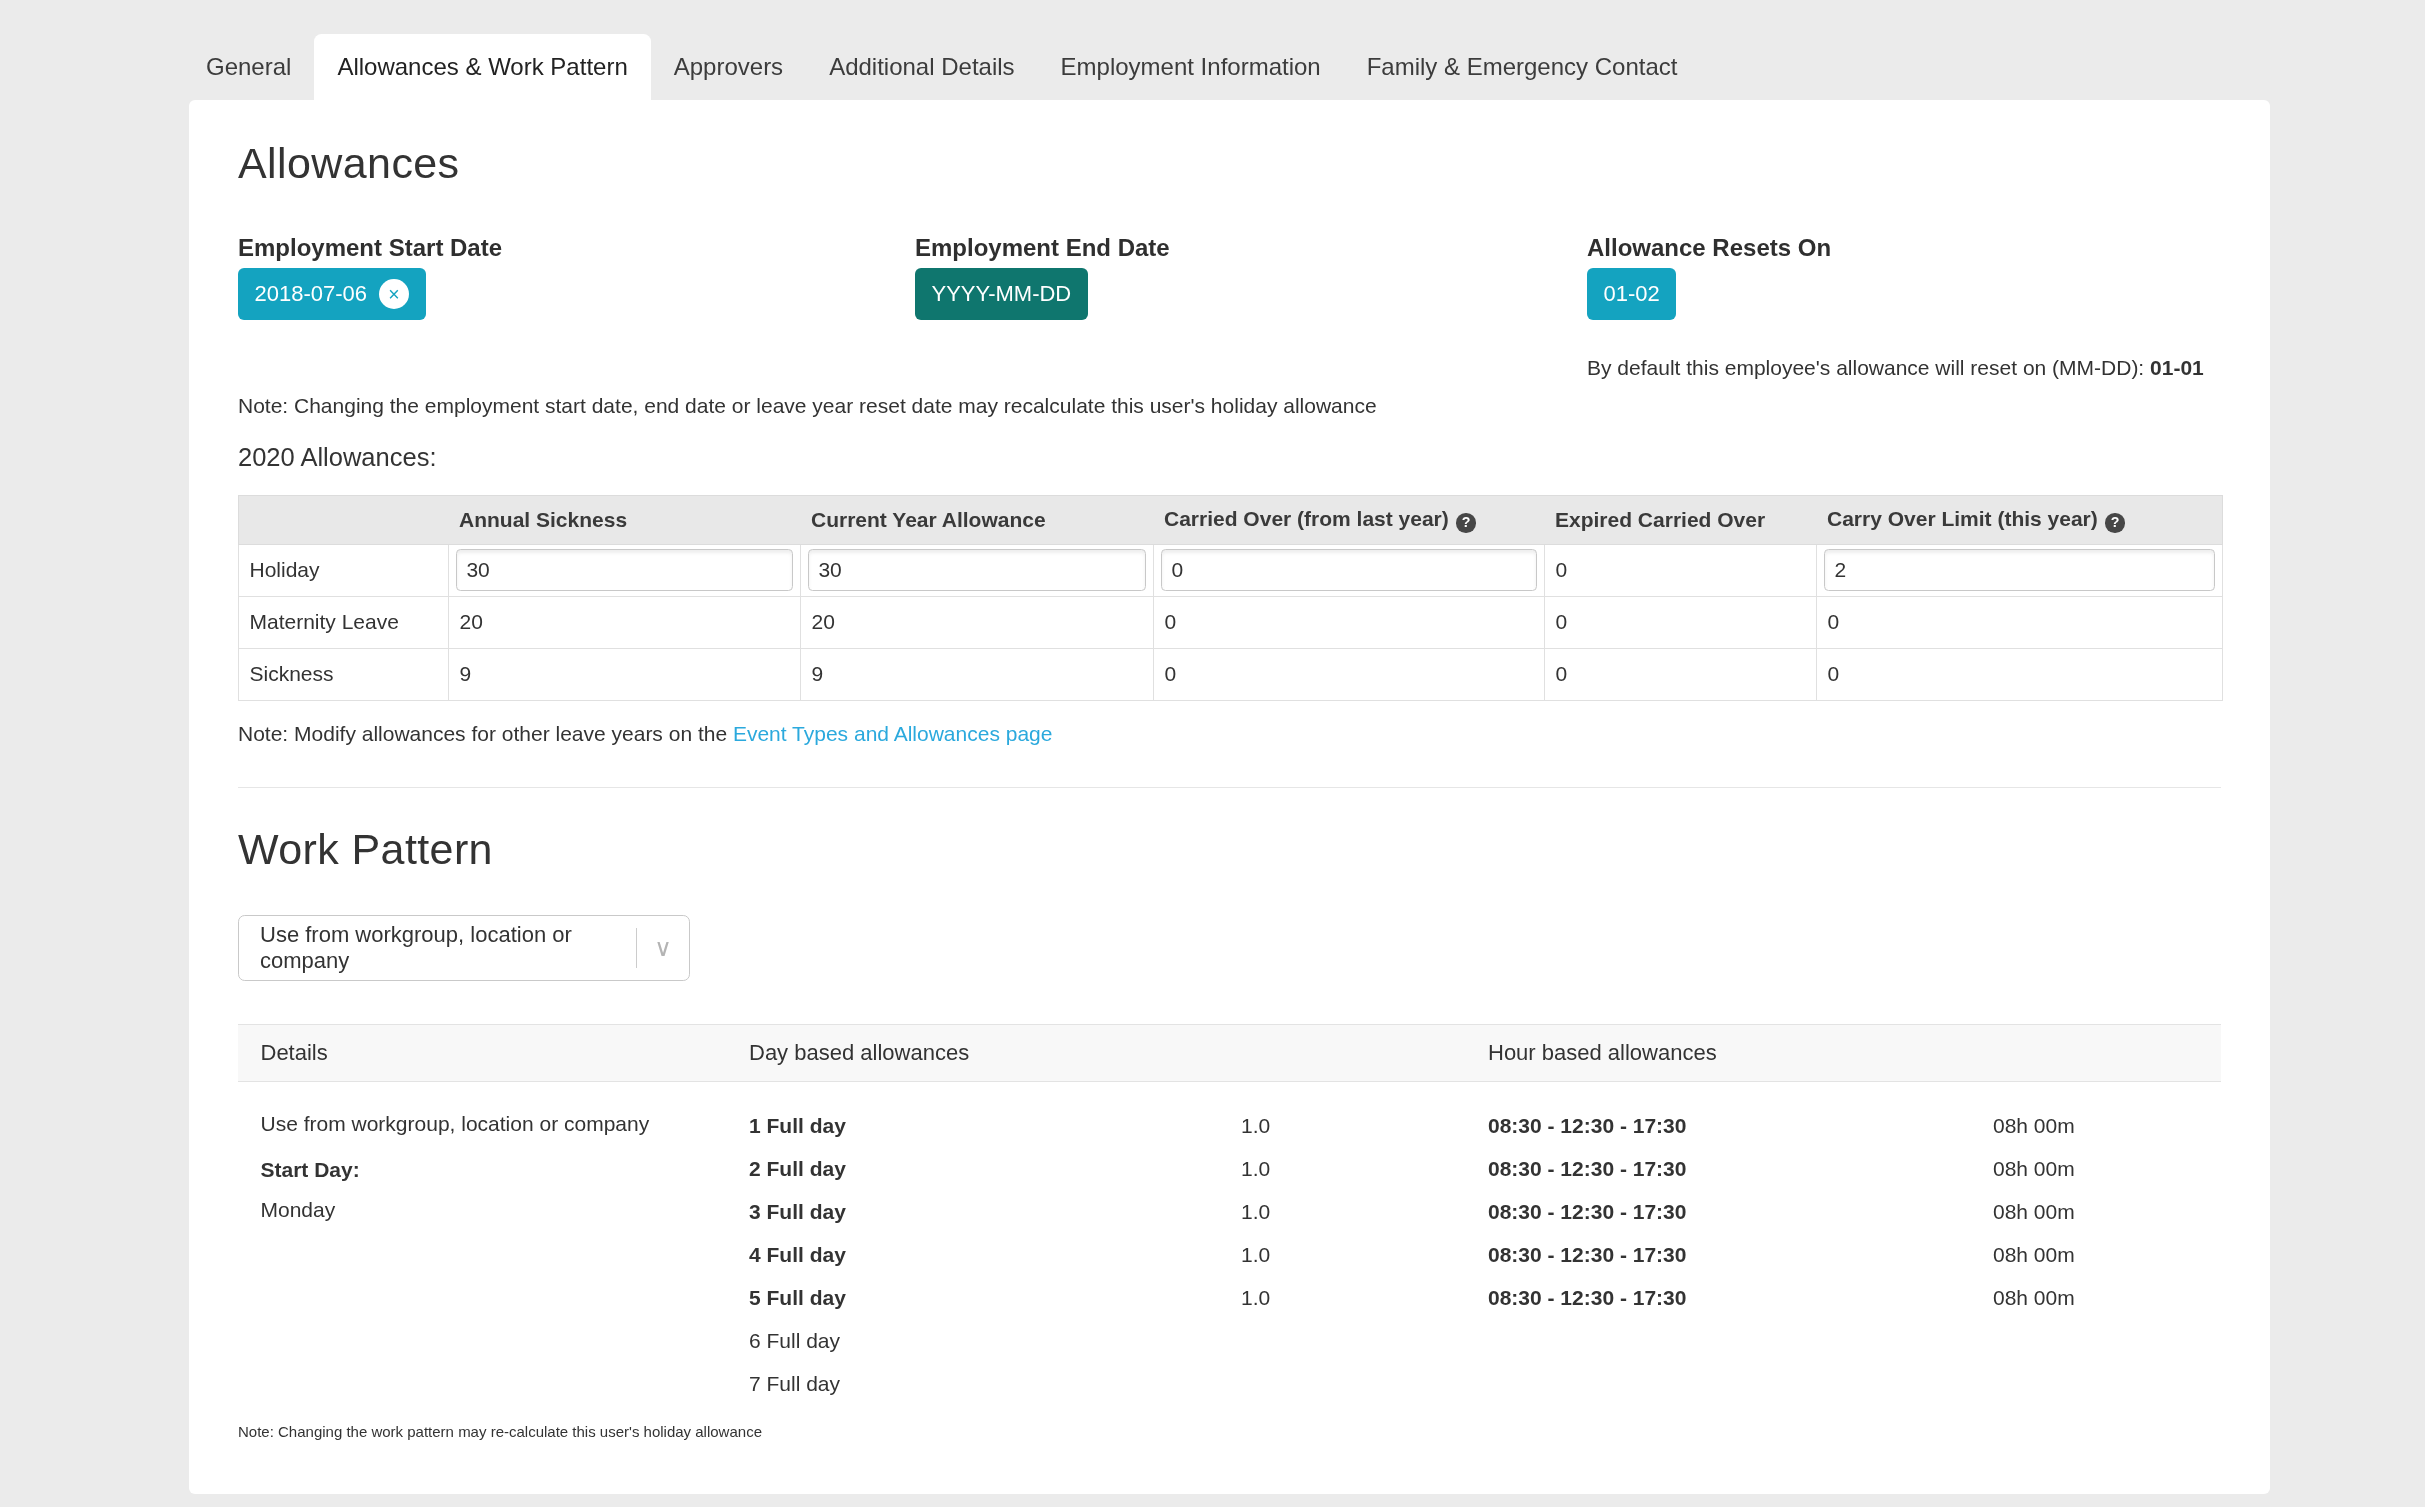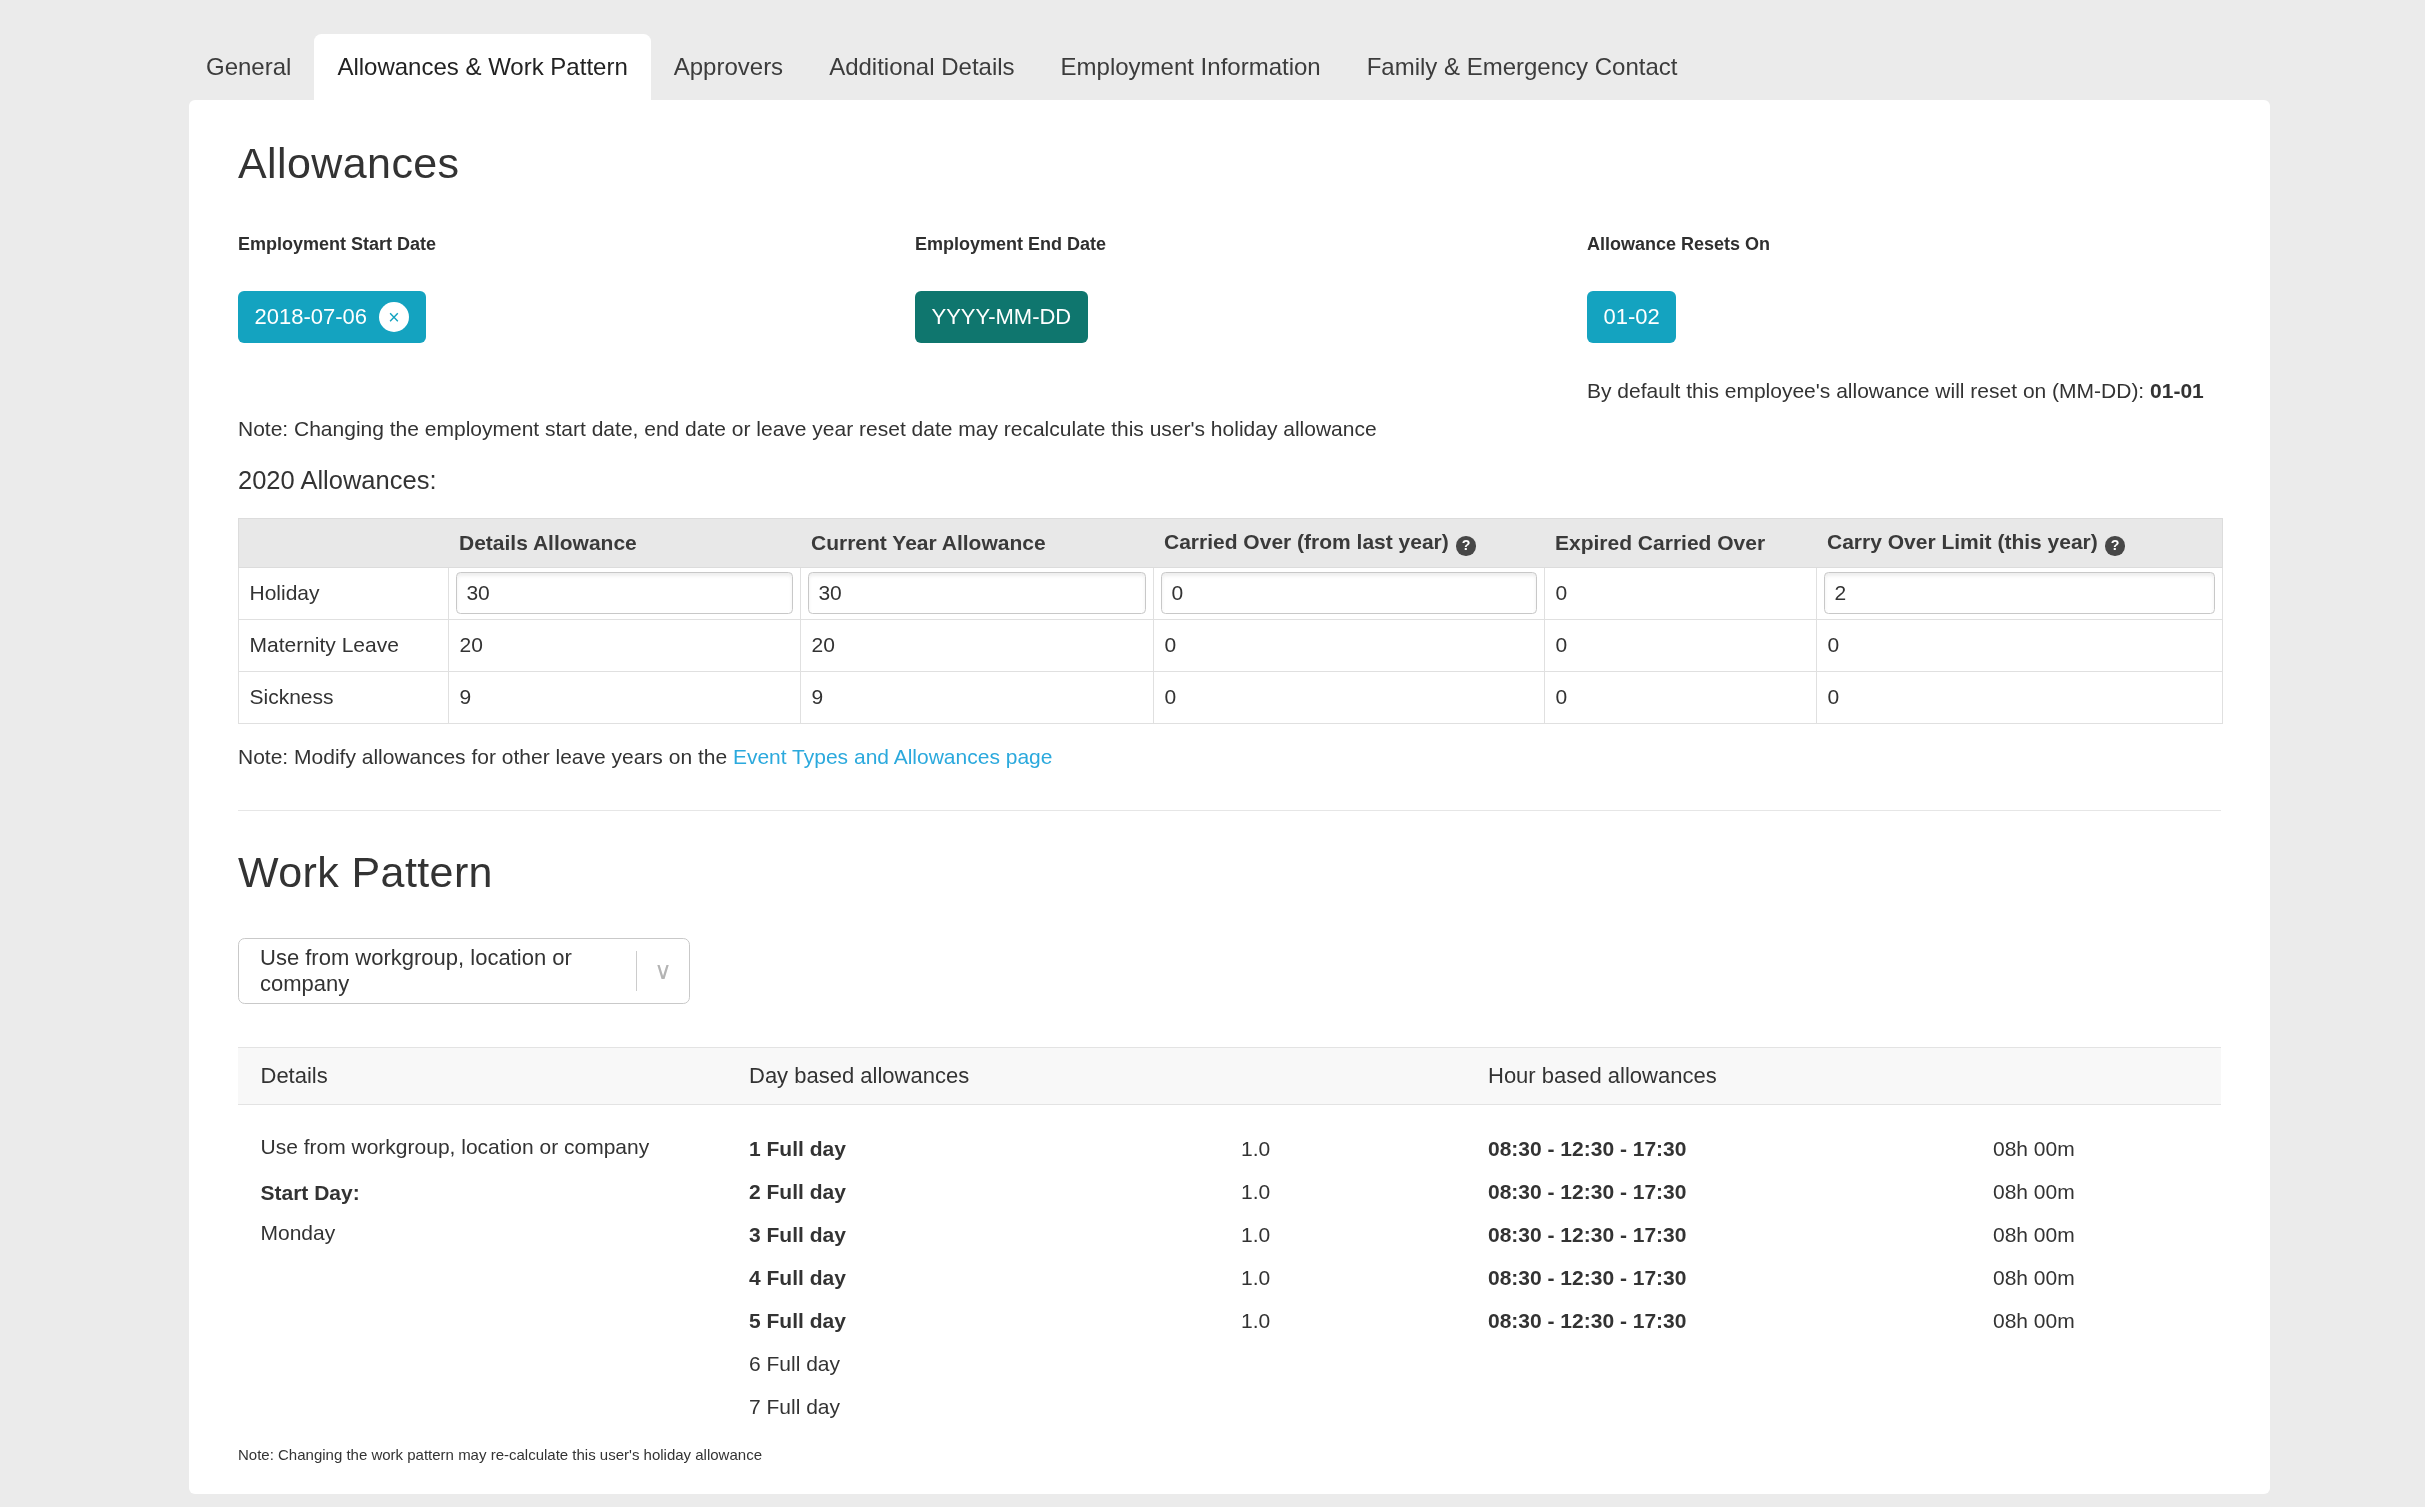--- a/index.html
+++ b/index.html
@@ -21,21 +21,21 @@
   .card {
     margin-left:189px; width:2081px; height:1394px;
     background:#fff; border-radius:6px; padding:39px 49px 45px 49px;
   }
   h1.section-title { font-size:43px; font-weight:400; color:#333; margin:0 0 46px 0; letter-spacing:0.4px; }
   
   .fields-row { display:flex; }
   .fcol1 { width:677px; }
   .fcol2 { width:672px; }
   .fcol3 { flex:1; }
-  .field-label { font-size:18px; font-weight:bold; color:#2f2f2f; margin-bottom:36px; }
+  .field-label { font-size:24px; font-weight:bold; color:#2f2f2f; margin-bottom:6px; }
   .chip {
     display:inline-flex; align-items:center; height:52px; padding:0 16.5px;
     border-radius:6px; font-size:22px; color:#fff; background:#14a3c0; cursor:pointer;
   }
   .chip .clear {
     margin-left:12px; width:30px; height:30px; border-radius:50%;
     background:#fff; color:#14a3c0; font-size:19.5px;
     display:flex; align-items:center; justify-content:center;
   }
   .chip.light { background:#0f766e; }
@@ -150,21 +150,21 @@
       <col style="width:210px">
         <col style="width:352px">
         <col style="width:353px">
       <col style="width:391px">
         <col style="width:272px">
         <col style="width:406px">
     </colgroup>
     <thead>
       <tr>
         <th></th>
-        <th>Details Allowance</th>
+        <th>Annual Sickness</th>
         <th>Current Year Allowance</th>
         <th><span>Carried Over (from last year)</span><span class="help-badge">?</span></th>
         <th>Expired Carried Over</th>
         <th><span>Carry Over Limit (this year)</span><span class="help-badge">?</span></th>
       </tr>
     </thead>
     <tbody>
       <tr>
         <td>Holiday</td>
         <td class="has-input">

